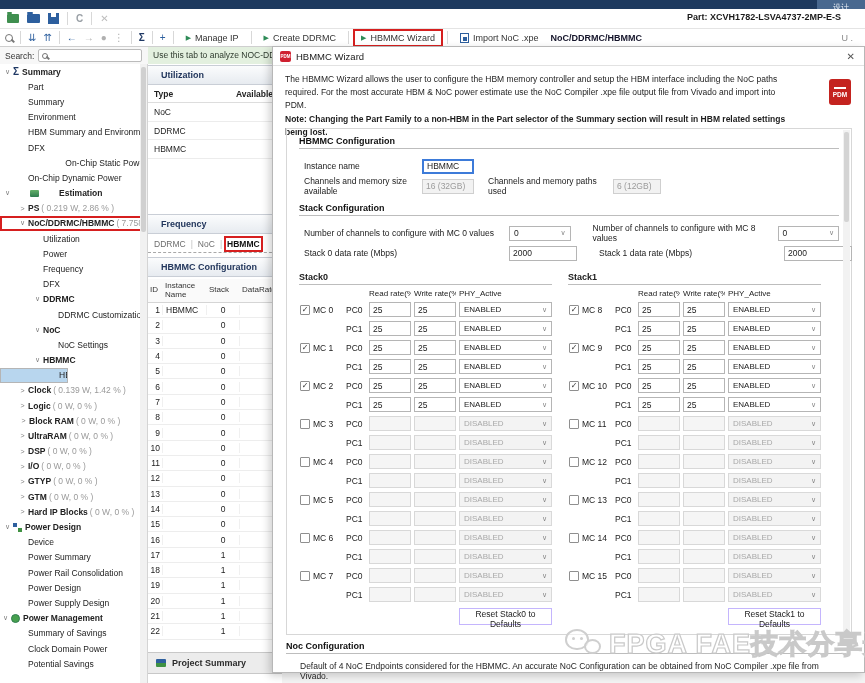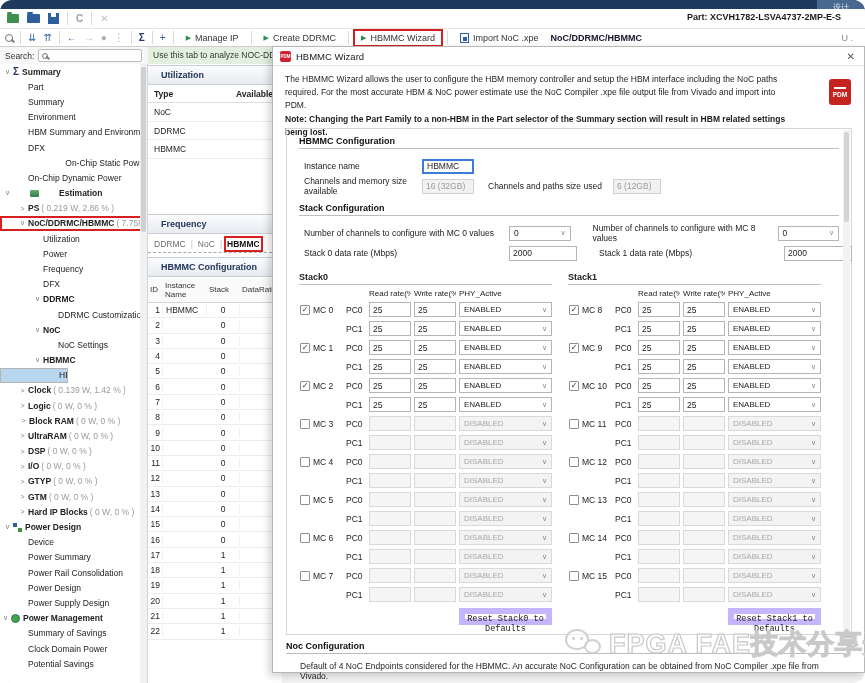--- a/index.html
+++ b/index.html
@@ -1,17 +1,17 @@
 <!DOCTYPE html>
 <html><head>
 <meta charset="utf-8">
 <style>
   * { margin:0; padding:0; box-sizing:border-box; }
   body { font-family:"Liberation Sans", sans-serif; background:#ffffff; }
-  .app { position:relative; width:865px; height:683px; overflow:hidden; background:#f4f4f4; font-size:9px; color:#222;border-radius:12px; }
+  .app { position:relative; width:865px; height:683px; overflow:hidden; background:#f4f4f4; font-size:9px; color:#222; }
 
   
   .navy { position:absolute; left:0; top:0; width:865px; height:9px; background:#1e3a5f; }
   .corner-badge { position:absolute; right:0; top:0; width:48px; height:14px; background:#48688f; color:#e8eef5; font-size:8px; display:flex; align-items:center; justify-content:center; overflow:hidden; }
   .toprow { position:absolute; left:0; top:9px; width:865px; height:19px; background:#fff; display:flex; align-items:center; gap:8px; padding-left:7px; }
   .part-label { position:absolute; right:24px; top:12px; font-weight:bold; font-size:9px; color:#1a1a1a; }
   .vsep { width:1px; height:13px; background:#d8d8d8; flex:none; }
   .ic-new { width:12px; height:9px; background:#3f8f4f; border-radius:1px; position:relative; }
   .ic-new::before { content:""; position:absolute; top:-2px; left:0; width:5px; height:2px; background:#3f8f4f; border-radius:1px; }
   .ic-open { width:13px; height:9px; background:#2d5f9e; border-radius:1px; position:relative; }
@@ -111,21 +111,21 @@
   .shead span { white-space:nowrap; overflow:hidden; }
   .srow { height:19px; }
   .mc-cell { display:flex; align-items:center; font-size:8.5px; padding-left:1px; white-space:nowrap; }
   .cb { width:10px; height:10px; border:1px solid #8f8f8f; background:#fff; display:inline-flex; align-items:center; justify-content:center; font-size:8px; color:#333; margin-right:3px; flex:none; border-radius:1px; }
   .pc-lbl { font-size:8.5px; }
   .num-in { width:100%; height:15px; border:1px solid #b5b5b5; font-size:8.5px; padding:0 3px; font-family:inherit; background:#fff; color:#222; }
   .num-in.dis { background:#f5f5f5; border-color:#d8d8d8; }
   .phy { height:15px; border:1px solid #b5b5b5; display:flex; align-items:center; justify-content:space-between; padding:0 4px; font-size:8px; background:#fff; color:#222; overflow:hidden; }
   .phy.dis { background:#f3f3f3; border-color:#d9d9d9; color:#a8a8a8; }
   .reset-row { margin-top:4px; }
-  .reset-btn { grid-column:5; height:17px; border:6px solid #c4b5fd; background:#fff; font-size:8.5px; font-family:Liberation Mono, monospace; color:#222; }
+  .reset-btn { grid-column:5; height:17px; border:1px solid #c4b5fd; background:#fff; font-size:8.5px; font-family:Liberation Sans, sans-serif; color:#222; }
   .noc { position:absolute; left:13px; top:594px; width:560px; }
   .noc-text { margin-left:14px; margin-top:5px; font-size:8.5px; color:#1d1d1d; }
 
   
   .watermark { position:absolute; left:565px; top:626px; z-index:30; display:flex; align-items:center; gap:6px; pointer-events:none; }
   .wm-icon { position:relative; width:38px; height:34px; }
   .wm-b1 { position:absolute; left:0; top:2px; width:24px; height:21px; border:2px solid #cfcfcf; border-radius:50% 50% 48% 48%; background:rgba(255,255,255,0.55); }
   .wm-b1::before { content:""; position:absolute; left:5px; top:6px; width:3px; height:3px; border-radius:50%; background:#cfcfcf; box-shadow:8px 0 0 #cfcfcf; }
   .wm-b2 { position:absolute; left:19px; top:12px; width:17px; height:15px; border:2px solid #cfcfcf; border-radius:50%; background:rgba(255,255,255,0.55); }
   .wm-text { font-size:27px; font-weight:bold; letter-spacing:1px; color:rgba(255,255,255,0.25); -webkit-text-stroke:1.2px #c9c9c9; white-space:nowrap; }
@@ -530,20 +530,24 @@
           <span class="st">1</span>
           <span class="rt"></span>
         </div>
         <div class="mt-row">
           <span class="id">22</span>
           <span class="nm"></span>
           <span class="st">1</span>
           <span class="rt"></span>
         </div>
       </div>
+    <div class="proj-bar">
+      <span class="ic-proj"></span>
+      <span>Project Summary</span>
+    </div>
   </div>
 
   <div class="dialog">
     <div class="dlg-title">
       <span class="pdm-mini">PDM</span>
       <span>HBMMC Wizard</span>
       <span class="dlg-close">✕</span>
     </div>
     <div class="dlg-desc">
       <span>The HBMMC Wizard allows the user to configure the HBM memory controller and setup the HBM interface including the NoC paths required. For the most accurate HBM &amp; NoC power estimate use the NoC Compiler .xpe file output file from Vivado and import into PDM.</span><br>
@@ -556,21 +560,21 @@
     <div class="dlg-box">
       <div class="sec-title">HBMMC Configuration</div>
       <div class="sec-rule"></div>
       <div class="cfgrow">
         <span class="lbl118">Instance name</span>
         <input class="in focus w52" value="HBMMC" style="">
       </div>
       <div class="cfgrow">
         <span class="lbl118">Channels and memory size available</span>
         <input class="in dis w52" value="16 (32GB)" style="">
-        <span class="lbl-used">Channels and paths size used</span>
+        <span class="lbl-used">Channels and memory paths used</span>
         <input class="in dis w48" value="6 (12GB)" style="">
       </div>
 
       <div class="sec-title" style="margin-top:7px;">Stack Configuration</div>
       <div class="sec-rule"></div>
       <div class="cfgrow">
         <span class="lbl205">Number of channels to configure with MC 0 values</span>
         <span class="sel">
           <span>0</span>
           <span class="chev">∨</span>

